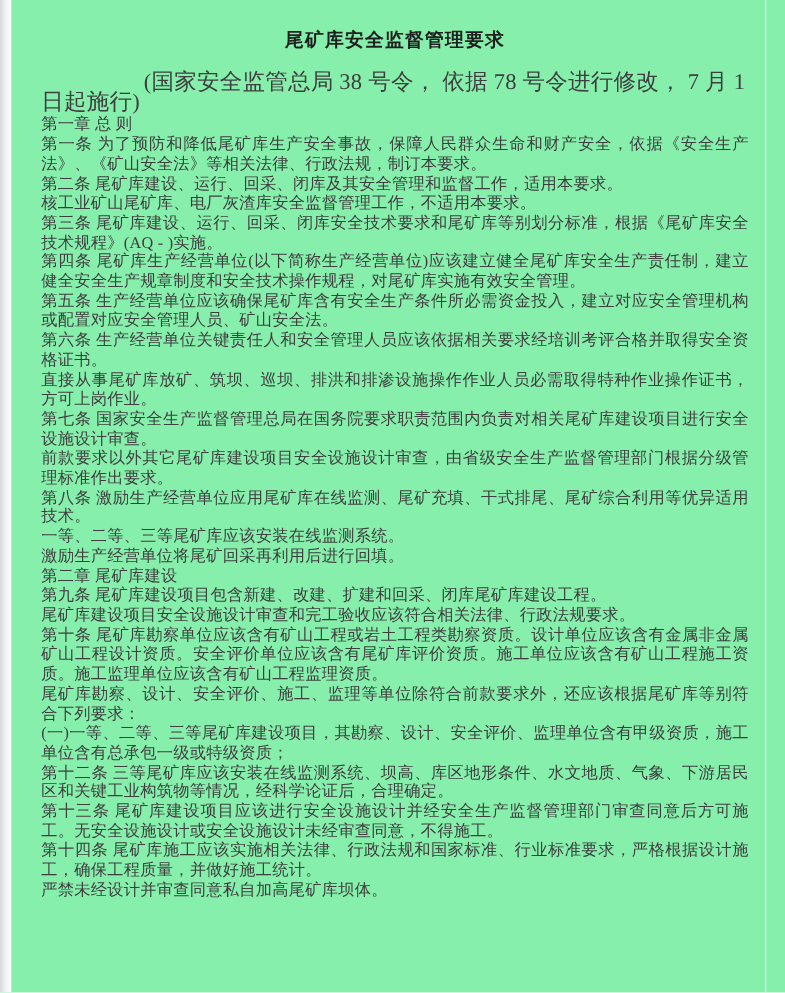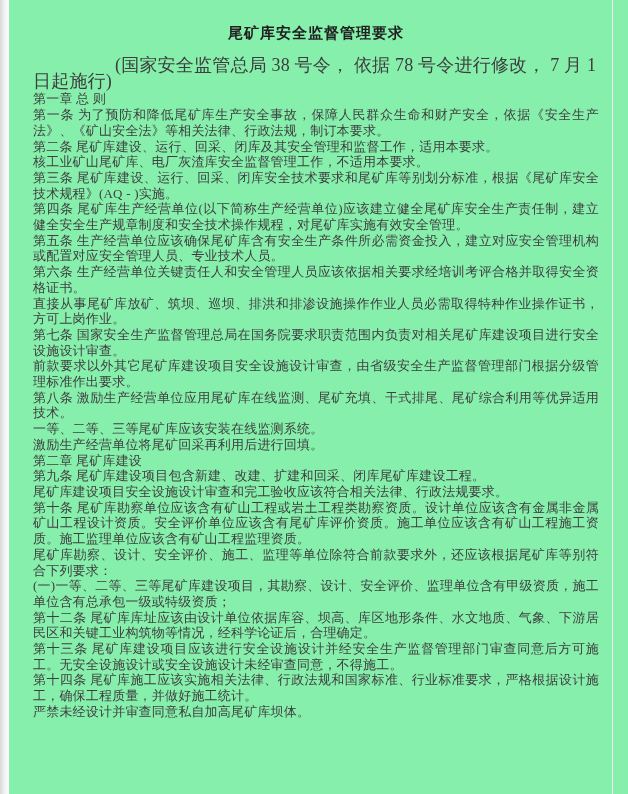--- a/index.html
+++ b/index.html
@@ -76,33 +76,33 @@
   <div class="content">
     <h1 class="doc-title">尾矿库安全监督管理要求</h1>
     <p class="doc-subtitle">(国家安全监管总局 38 号令， 依据 78 号令进行修改， 7 月 1 日起施行)</p>
     <div class="doc-body">
         <p class="doc-line">第一章 总 则</p>
         <p class="doc-line">第一条 为了预防和降低尾矿库生产安全事故，保障人民群众生命和财产安全，依据《安全生产法》、《矿山安全法》等相关法律、行政法规，制订本要求。</p>
         <p class="doc-line">第二条 尾矿库建设、运行、回采、闭库及其安全管理和监督工作，适用本要求。</p>
         <p class="doc-line">核工业矿山尾矿库、电厂灰渣库安全监督管理工作，不适用本要求。</p>
         <p class="doc-line">第三条 尾矿库建设、运行、回采、闭库安全技术要求和尾矿库等别划分标准，根据《尾矿库安全技术规程》(AQ - )实施。</p>
         <p class="doc-line">第四条 尾矿库生产经营单位(以下简称生产经营单位)应该建立健全尾矿库安全生产责任制，建立健全安全生产规章制度和安全技术操作规程，对尾矿库实施有效安全管理。</p>
-        <p class="doc-line">第五条 生产经营单位应该确保尾矿库含有安全生产条件所必需资金投入，建立对应安全管理机构或配置对应安全管理人员、专业技术人员。</p>
+        <p class="doc-line">第五条 生产经营单位应该确保尾矿库含有安全生产条件所必需资金投入，建立对应安全管理机构或配置对应安全管理人员、矿山安全法。</p>
         <p class="doc-line">第六条 生产经营单位关键责任人和安全管理人员应该依据相关要求经培训考评合格并取得安全资格证书。</p>
         <p class="doc-line">直接从事尾矿库放矿、筑坝、巡坝、排洪和排渗设施操作作业人员必需取得特种作业操作证书，方可上岗作业。</p>
         <p class="doc-line">第七条 国家安全生产监督管理总局在国务院要求职责范围内负责对相关尾矿库建设项目进行安全设施设计审查。</p>
         <p class="doc-line">前款要求以外其它尾矿库建设项目安全设施设计审查，由省级安全生产监督管理部门根据分级管理标准作出要求。</p>
         <p class="doc-line">第八条 激励生产经营单位应用尾矿库在线监测、尾矿充填、干式排尾、尾矿综合利用等优异适用技术。</p>
         <p class="doc-line">一等、二等、三等尾矿库应该安装在线监测系统。</p>
         <p class="doc-line">激励生产经营单位将尾矿回采再利用后进行回填。</p>
         <p class="doc-line">第二章 尾矿库建设</p>
         <p class="doc-line">第九条 尾矿库建设项目包含新建、改建、扩建和回采、闭库尾矿库建设工程。</p>
         <p class="doc-line">尾矿库建设项目安全设施设计审查和完工验收应该符合相关法律、行政法规要求。</p>
         <p class="doc-line">第十条 尾矿库勘察单位应该含有矿山工程或岩土工程类勘察资质。设计单位应该含有金属非金属矿山工程设计资质。安全评价单位应该含有尾矿库评价资质。施工单位应该含有矿山工程施工资质。施工监理单位应该含有矿山工程监理资质。</p>
         <p class="doc-line">尾矿库勘察、设计、安全评价、施工、监理等单位除符合前款要求外，还应该根据尾矿库等别符合下列要求：</p>
         <p class="doc-line">(一)一等、二等、三等尾矿库建设项目，其勘察、设计、安全评价、监理单位含有甲级资质，施工单位含有总承包一级或特级资质；</p>
-        <p class="doc-line">第十二条 尾矿库库址应该由设计单位依据库容、坝高、库区地形条件、水文地质、气象、下游居民区和关键工业构筑物等情况，经科学论证后，合理确定。</p>
+        <p class="doc-line">第十二条 三等尾矿库应该安装在线监测系统、坝高、库区地形条件、水文地质、气象、下游居民区和关键工业构筑物等情况，经科学论证后，合理确定。</p>
         <p class="doc-line">第十三条 尾矿库建设项目应该进行安全设施设计并经安全生产监督管理部门审查同意后方可施工。无安全设施设计或安全设施设计未经审查同意，不得施工。</p>
         <p class="doc-line">第十四条 尾矿库施工应该实施相关法律、行政法规和国家标准、行业标准要求，严格根据设计施工，确保工程质量，并做好施工统计。</p>
         <p class="doc-line">严禁未经设计并审查同意私自加高尾矿库坝体。</p>
       </div>
   </div>
 </div>
 
 </body></html>

